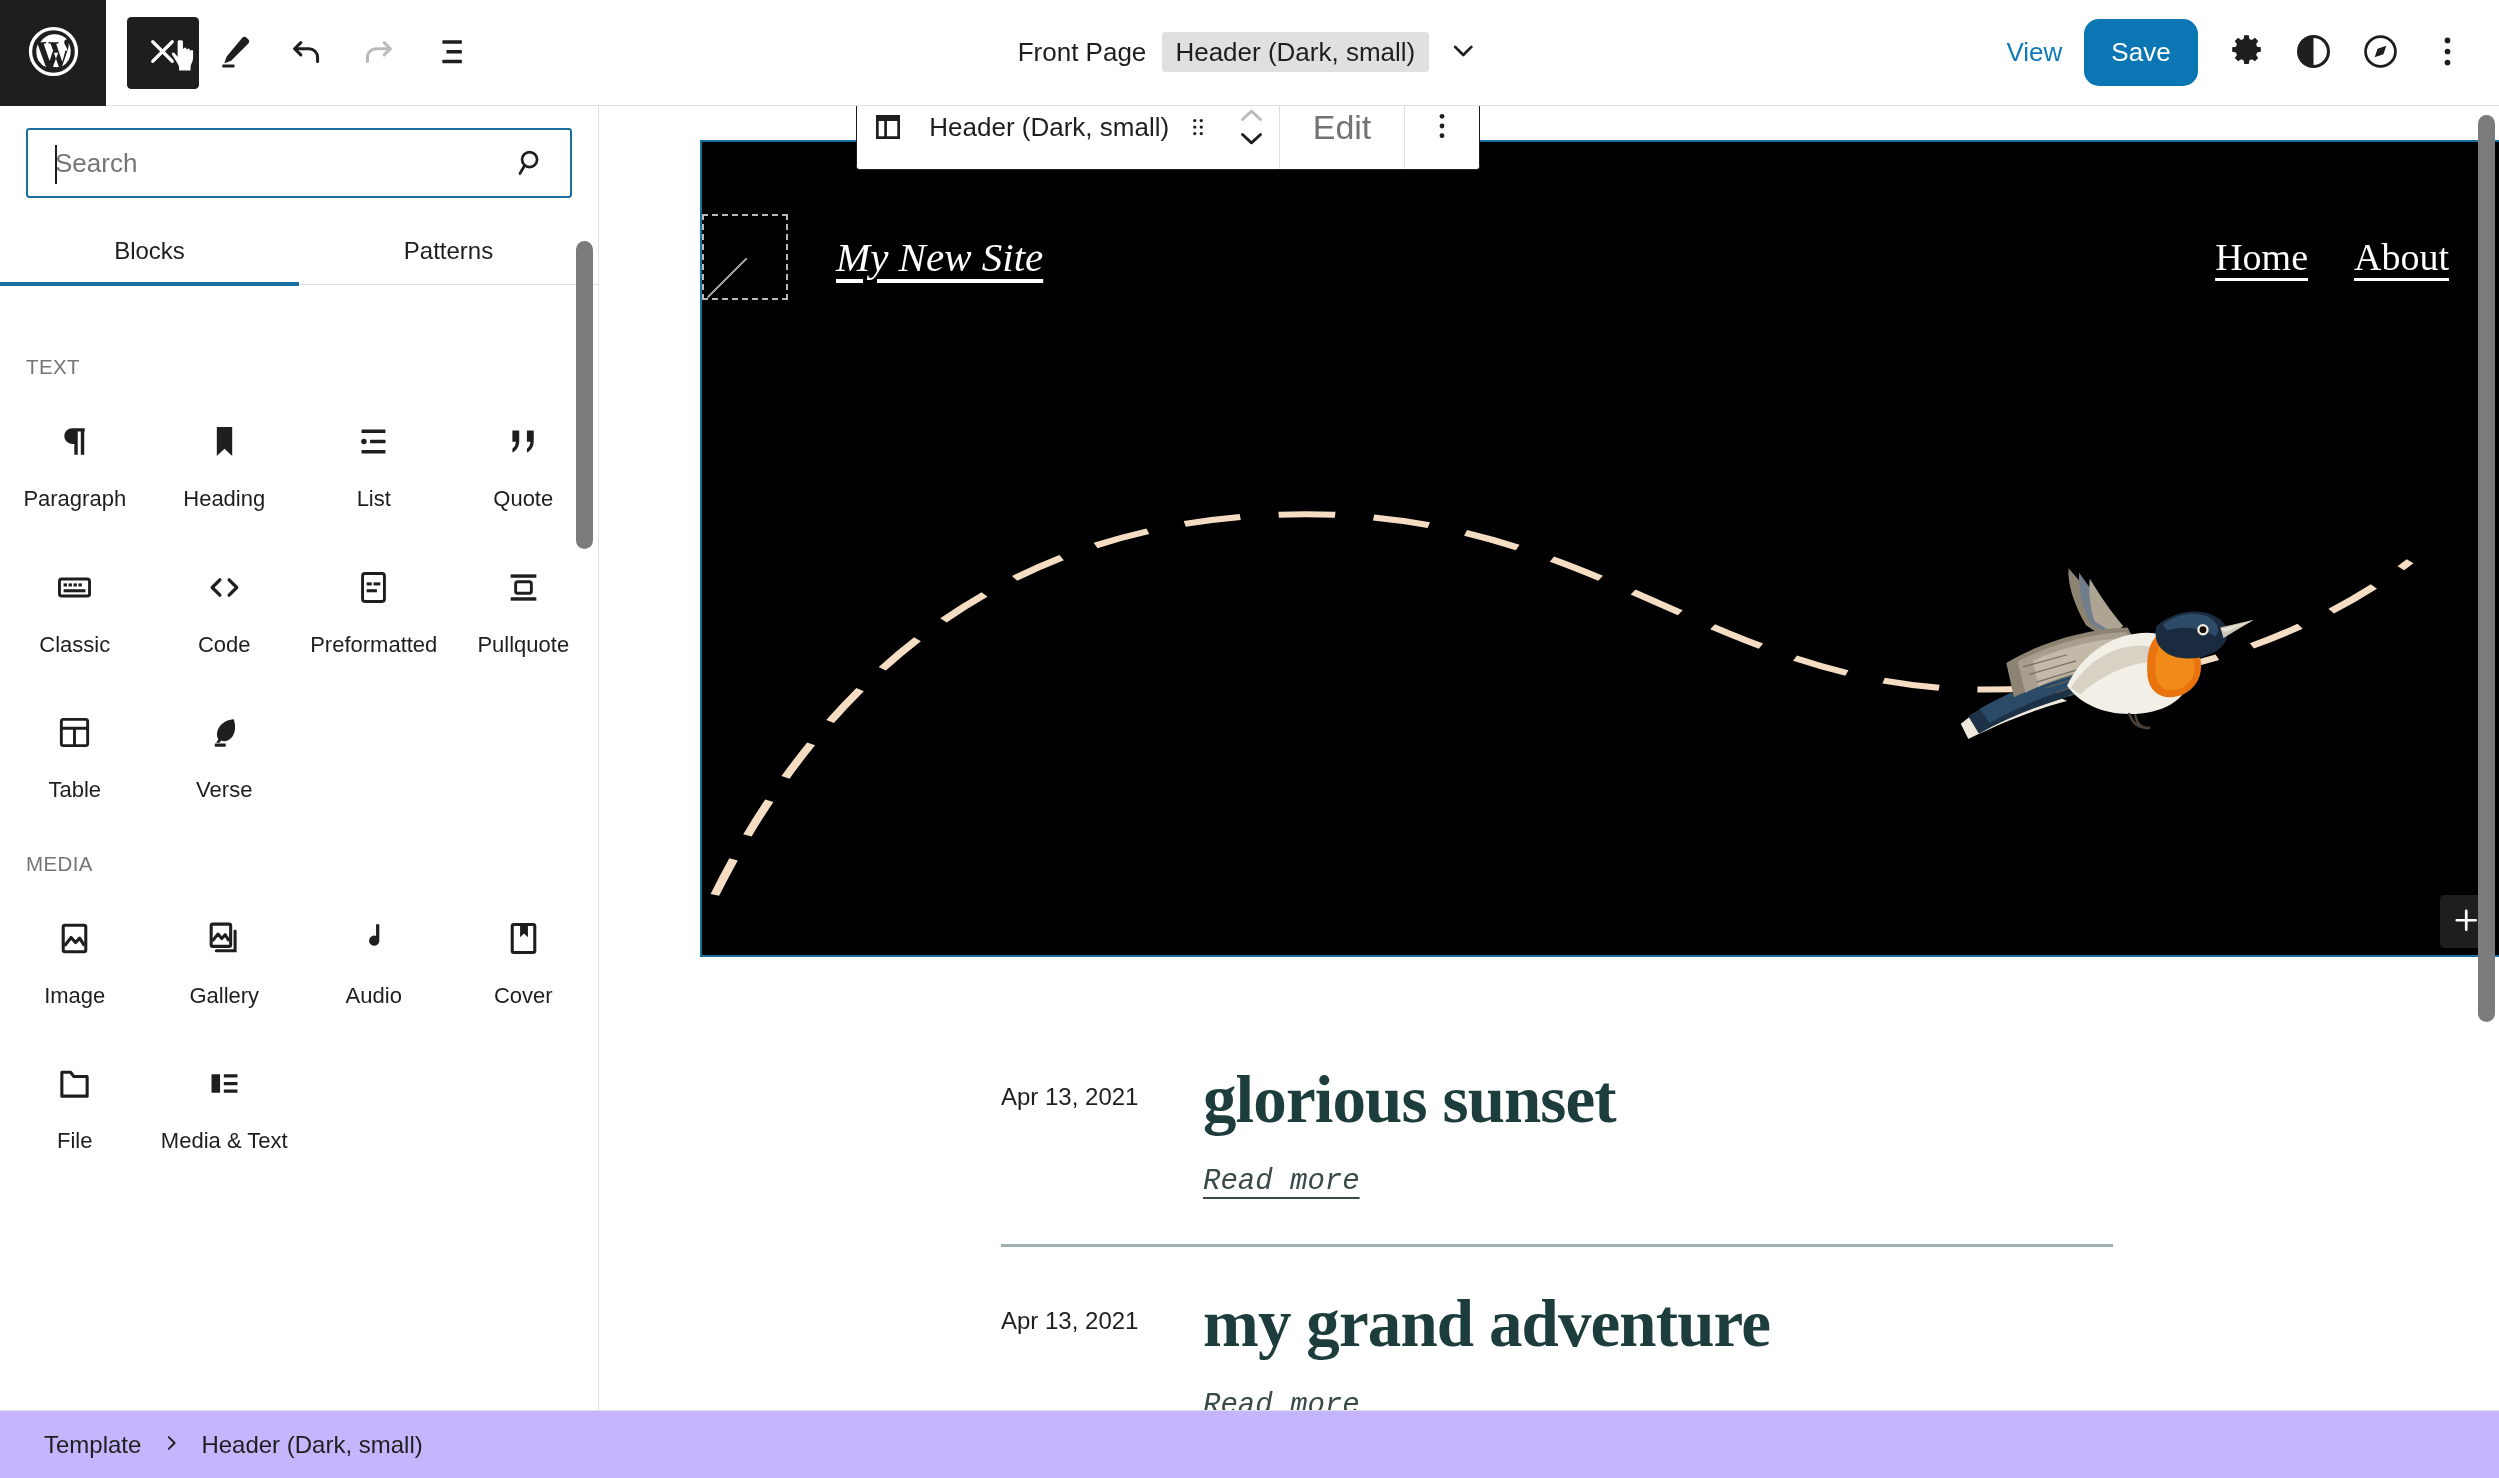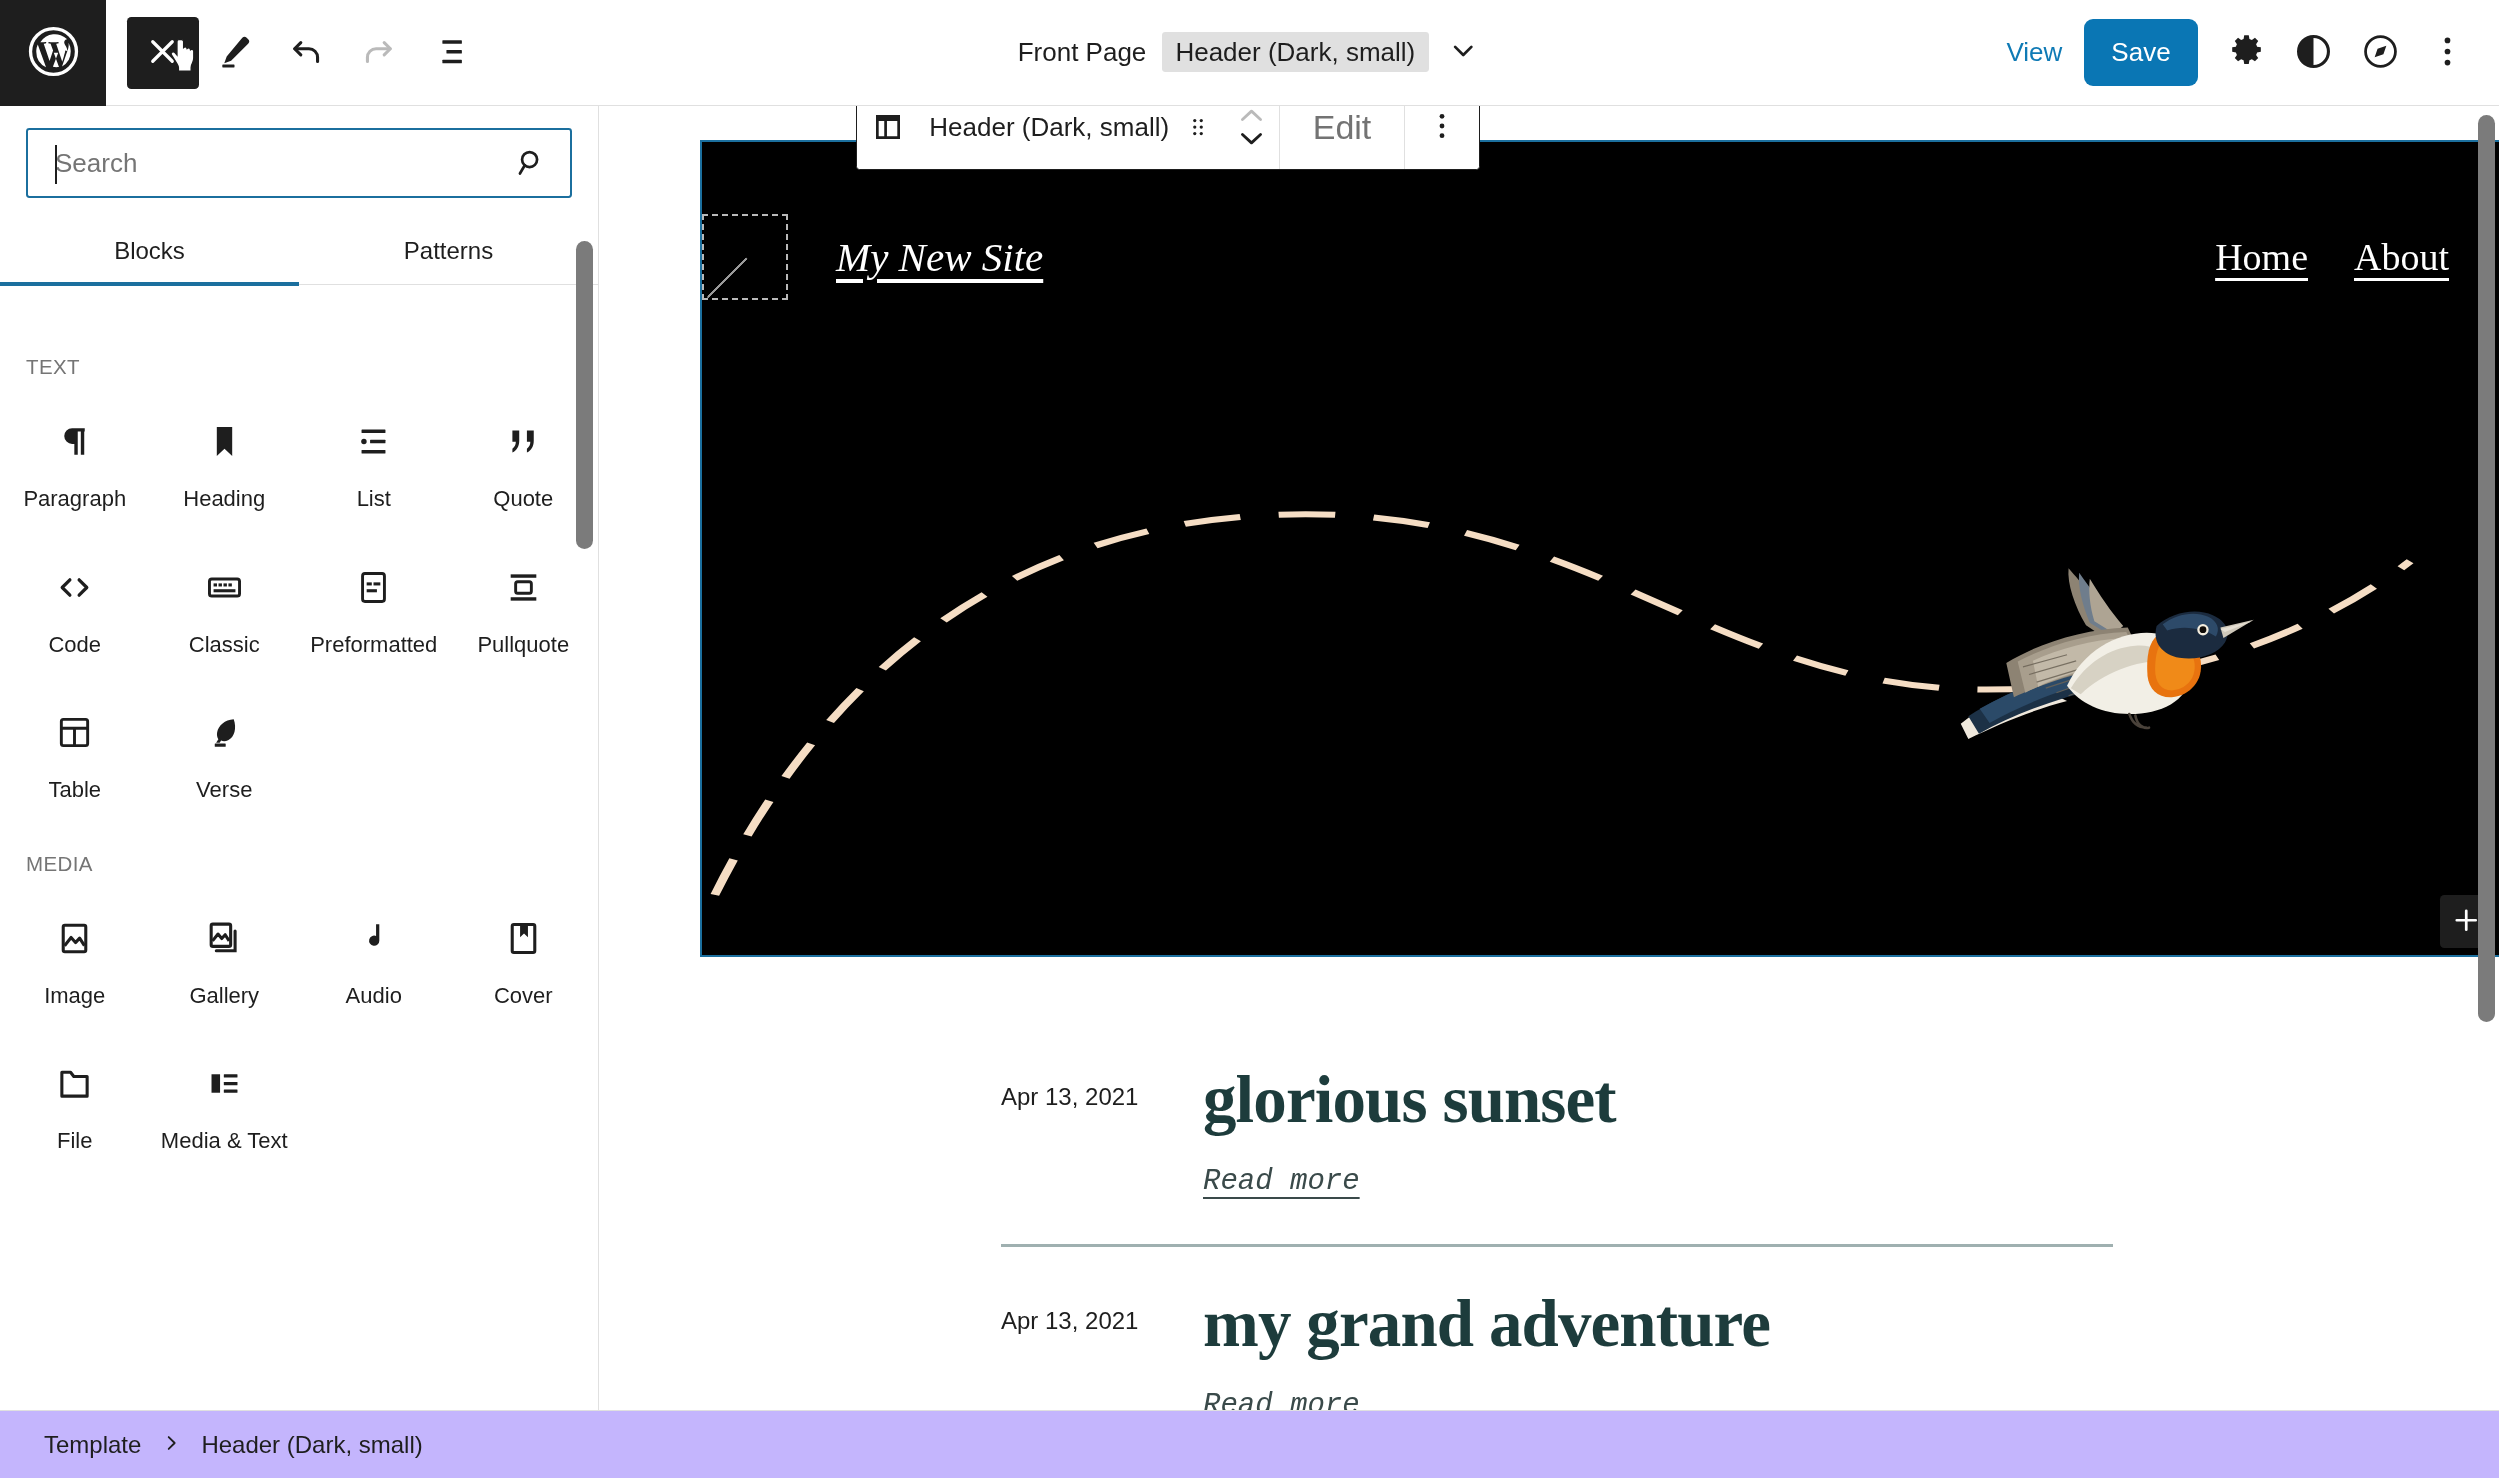--- a/index.html
+++ b/index.html
@@ -53,21 +53,21 @@
 
   .tb-right {
     margin-left:auto; display:flex; align-items:center; gap:0; padding-right:19px;
   }
   .view-link {
     font-size:26px; color:#0f7ab5; padding:0 22px; cursor:pointer;
     text-decoration:none;
   }
   .save-btn {
     background:#0a76b4; color:#fff; font-size:26px;
-    padding:0 27px; height:67px; line-height:67px; border:none; border-radius:9px;
+    padding:0 27px; height:67px; line-height:67px; border:none; border-radius:15px;
     cursor:pointer; margin-right:15.4px; font-family:inherit;
   }
   .tb-icon-btn {
     width:67px; height:67px; display:flex; align-items:center; justify-content:center;
     cursor:pointer; background:none; border:none; border-radius:4.3px;
   }
   .tb-icon-btn svg { width:39px; height:39px; }
 
   
   .body { flex:1; display:flex; min-height:0; position:relative; }
@@ -404,40 +404,40 @@
             <span class="bi-ico">
               <svg viewBox="0 0 24 24" fill="#1e1e1e">
                 <path d="M5.5 5.5h4v6c0 3.2-1.3 5.4-4 7v-2.2c1.3-1 2-2.3 2-4.1h-2V5.5zM14 5.5h4v6c0 3.2-1.3 5.4-4 7v-2.2c1.3-1 2-2.3 2-4.1h-2V5.5z"></path>
               </svg>
             </span>
             <span class="bi-label">Quote</span>
           </button>
 
           <button class="block-item">
             <span class="bi-ico">
-              <svg viewBox="0 0 24 24" fill="none" stroke="#1e1e1e" stroke-width="1.9" stroke-linecap="round" stroke-linejoin="round">
-                <path d="M9.3 7.5 4.8 12l4.5 4.5"></path>
-                <path d="M14.7 7.5 19.2 12l-4.5 4.5"></path>
-              </svg>
-            </span>
-            <span class="bi-label">Code</span>
-          </button>
-
-          <button class="block-item">
-            <span class="bi-ico">
               <svg viewBox="0 0 24 24">
                 <rect x="3.2" y="7" width="17.6" height="10" rx="1.4" fill="none" stroke="#1e1e1e" stroke-width="1.7"></rect>
                 <rect x="5.6" y="9.6" width="2" height="1.8" fill="#1e1e1e"></rect>
                 <rect x="8.5" y="9.6" width="2" height="1.8" fill="#1e1e1e"></rect>
                 <rect x="11.4" y="9.6" width="2" height="1.8" fill="#1e1e1e"></rect>
                 <rect x="14.3" y="9.6" width="2" height="1.8" fill="#1e1e1e"></rect>
                 <rect x="5.6" y="13" width="12.8" height="1.8" fill="#1e1e1e"></rect>
               </svg>
             </span>
             <span class="bi-label">Classic</span>
+          </button>
+
+          <button class="block-item">
+            <span class="bi-ico">
+              <svg viewBox="0 0 24 24" fill="none" stroke="#1e1e1e" stroke-width="1.9" stroke-linecap="round" stroke-linejoin="round">
+                <path d="M9.3 7.5 4.8 12l4.5 4.5"></path>
+                <path d="M14.7 7.5 19.2 12l-4.5 4.5"></path>
+              </svg>
+            </span>
+            <span class="bi-label">Code</span>
           </button>
 
           <button class="block-item">
             <span class="bi-ico">
               <svg viewBox="0 0 24 24">
                 <rect x="5.6" y="3.8" width="12.8" height="16.4" rx="1.4" fill="none" stroke="#1e1e1e" stroke-width="1.7"></rect>
                 <rect x="8" y="9" width="3" height="1.8" fill="#1e1e1e"></rect>
                 <rect x="12" y="9" width="4" height="1.8" fill="#1e1e1e"></rect>
                 <rect x="8" y="13" width="6" height="1.8" fill="#1e1e1e"></rect>
               </svg>

